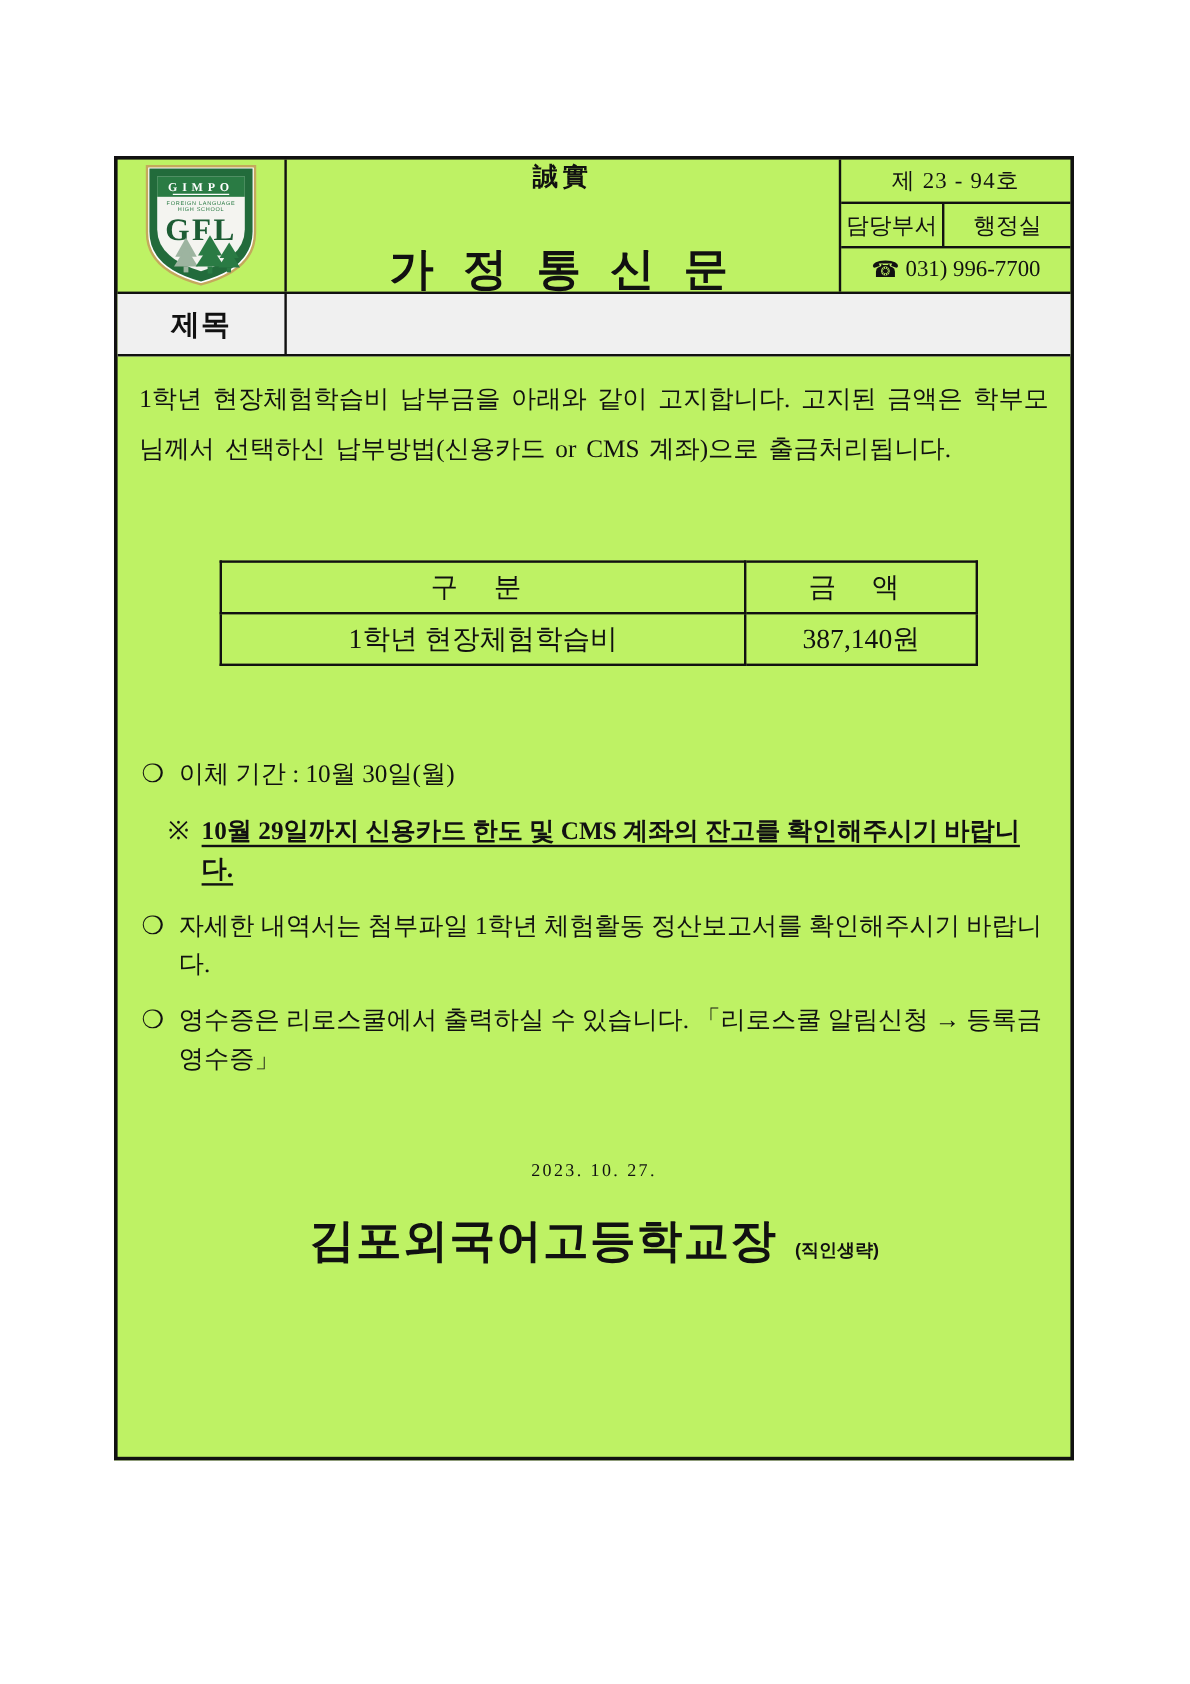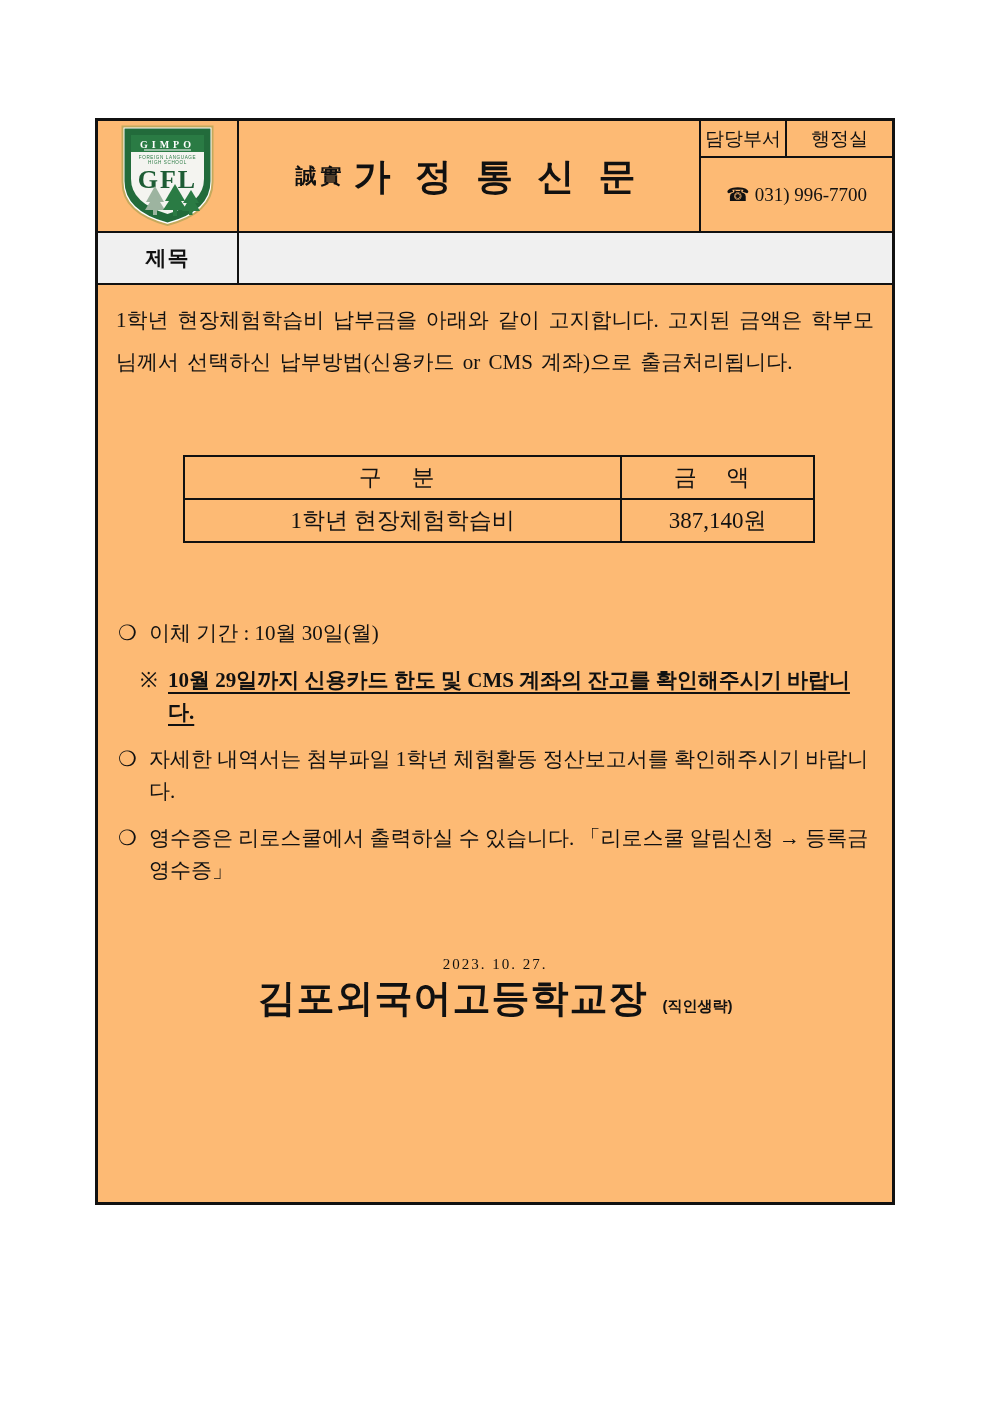--- a/index.html
+++ b/index.html
@@ -2,32 +2,32 @@
 <html><head>
 <meta charset="utf-8">
 <style>
   * { margin:0; padding:0; box-sizing:border-box; }
   html,body { background:#ffffff; }
   body {
     width:992px; height:1403px; position:relative;
     font-family:"Liberation Serif", serif; color:#111;
   }
   .doc-box {
-    position:absolute; left:95px; top:118px; width:800px; height:1087px;
-    border:3px solid #111; background:#fdba74;
+    position:absolute; left:95px; top:130px; width:800px; height:1087px;
+    border:3px solid #111; background:#bef264;
   }
   
   .hdr { display:flex; height:112px; border-bottom:2px solid #111; }
   .hdr-logo-cell {
     width:141px; border-right:2px solid #111;
     display:flex; align-items:center; justify-content:center;
   }
   .hdr-title-cell {
-    flex:1; display:flex; flex-direction:row;
-    align-items:center; justify-content:center; gap:8px;
+    flex:1; display:flex; flex-direction:column;
+    align-items:center; justify-content:space-between; gap:8px;
   }
   .motto { font-size:21px; font-weight:bold; letter-spacing:4px; }
   .doc-title {
     font-family:"Liberation Sans", sans-serif;
     font-size:37px; font-weight:bold; letter-spacing:7px; line-height:1;
   }
   .hdr-right-cell {
     width:193px; border-left:2px solid #111;
     display:flex; flex-direction:column; font-size:19px;
   }
@@ -39,21 +39,21 @@
   .hr-dept-label {
     width:86px; border-right:2px solid #111;
     display:flex; align-items:center; justify-content:center;
   }
   .hr-dept-value { flex:1; display:flex; align-items:center; justify-content:center; }
   .hr-row3 { flex:1; display:flex; align-items:center; justify-content:center; gap:5px; }
   
   .subj-row {
     display:flex; height:52px; border-bottom:2px solid #111;
     background:#f0f0f0; font-family:"Liberation Sans", sans-serif;
-    font-weight:bold; font-size:21px;
+    font-weight:bold; font-size:24px;
   }
   .subj-label-cell {
     width:141px; border-right:2px solid #111;
     display:flex; align-items:center; justify-content:center; letter-spacing:1px;
   }
   .subj-value-cell { flex:1; display:flex; align-items:center; justify-content:center; letter-spacing:1px; }
   
   .doc-body { padding:0 18px; font-size:21px; }
   .greeting { margin-top:110px; line-height:30px; }
   .para { margin-top:14px; line-height:42px; text-align:justify; word-spacing:3px; }
@@ -65,21 +65,21 @@
   .fee-table th { letter-spacing:12px; }
   .bullet-list { margin-top:74px; }
   .bullet { position:relative; padding-left:33px; line-height:32px; margin-bottom:15px; }
   .bullet-marker { position:absolute; left:2px; top:0; }
   .bullet.note { margin-left:22px; padding-left:30px; }
   .bullet.note .bullet-text {
     font-weight:bold; text-decoration:underline; text-underline-offset:5px;
   }
   .date-line { text-align:center; margin-top:70px; font-size:15px; letter-spacing:2px; }
   .sign-line {
-    text-align:center; font-family:"Liberation Sans", sans-serif;
+    text-align:center; margin-top:24px; font-family:"Liberation Sans", sans-serif;
     font-weight:bold; white-space:nowrap;
   }
   .signer { font-size:38px; letter-spacing:1px; }
   .signer-note { font-size:15px; margin-left:9px; }
 </style>
 </head>
 <body>
 
 <div class="doc-box">
 
@@ -108,20 +108,21 @@
         </g>
       </svg>
     </div>
 
     <div class="hdr-title-cell">
       <div class="motto">誠實</div>
       <div class="doc-title">가 정 통 신 문</div>
     </div>
 
     <div class="hdr-right-cell">
+      <div class="hr-row1">제 23 - 94호</div>
       <div class="hr-row2">
         <div class="hr-dept-label">담당부서</div>
         <div class="hr-dept-value">행정실</div>
       </div>
       <div class="hr-row3">
         <span>☎</span>
         <span>031) 996-7700</span>
       </div>
     </div>
   </div>

